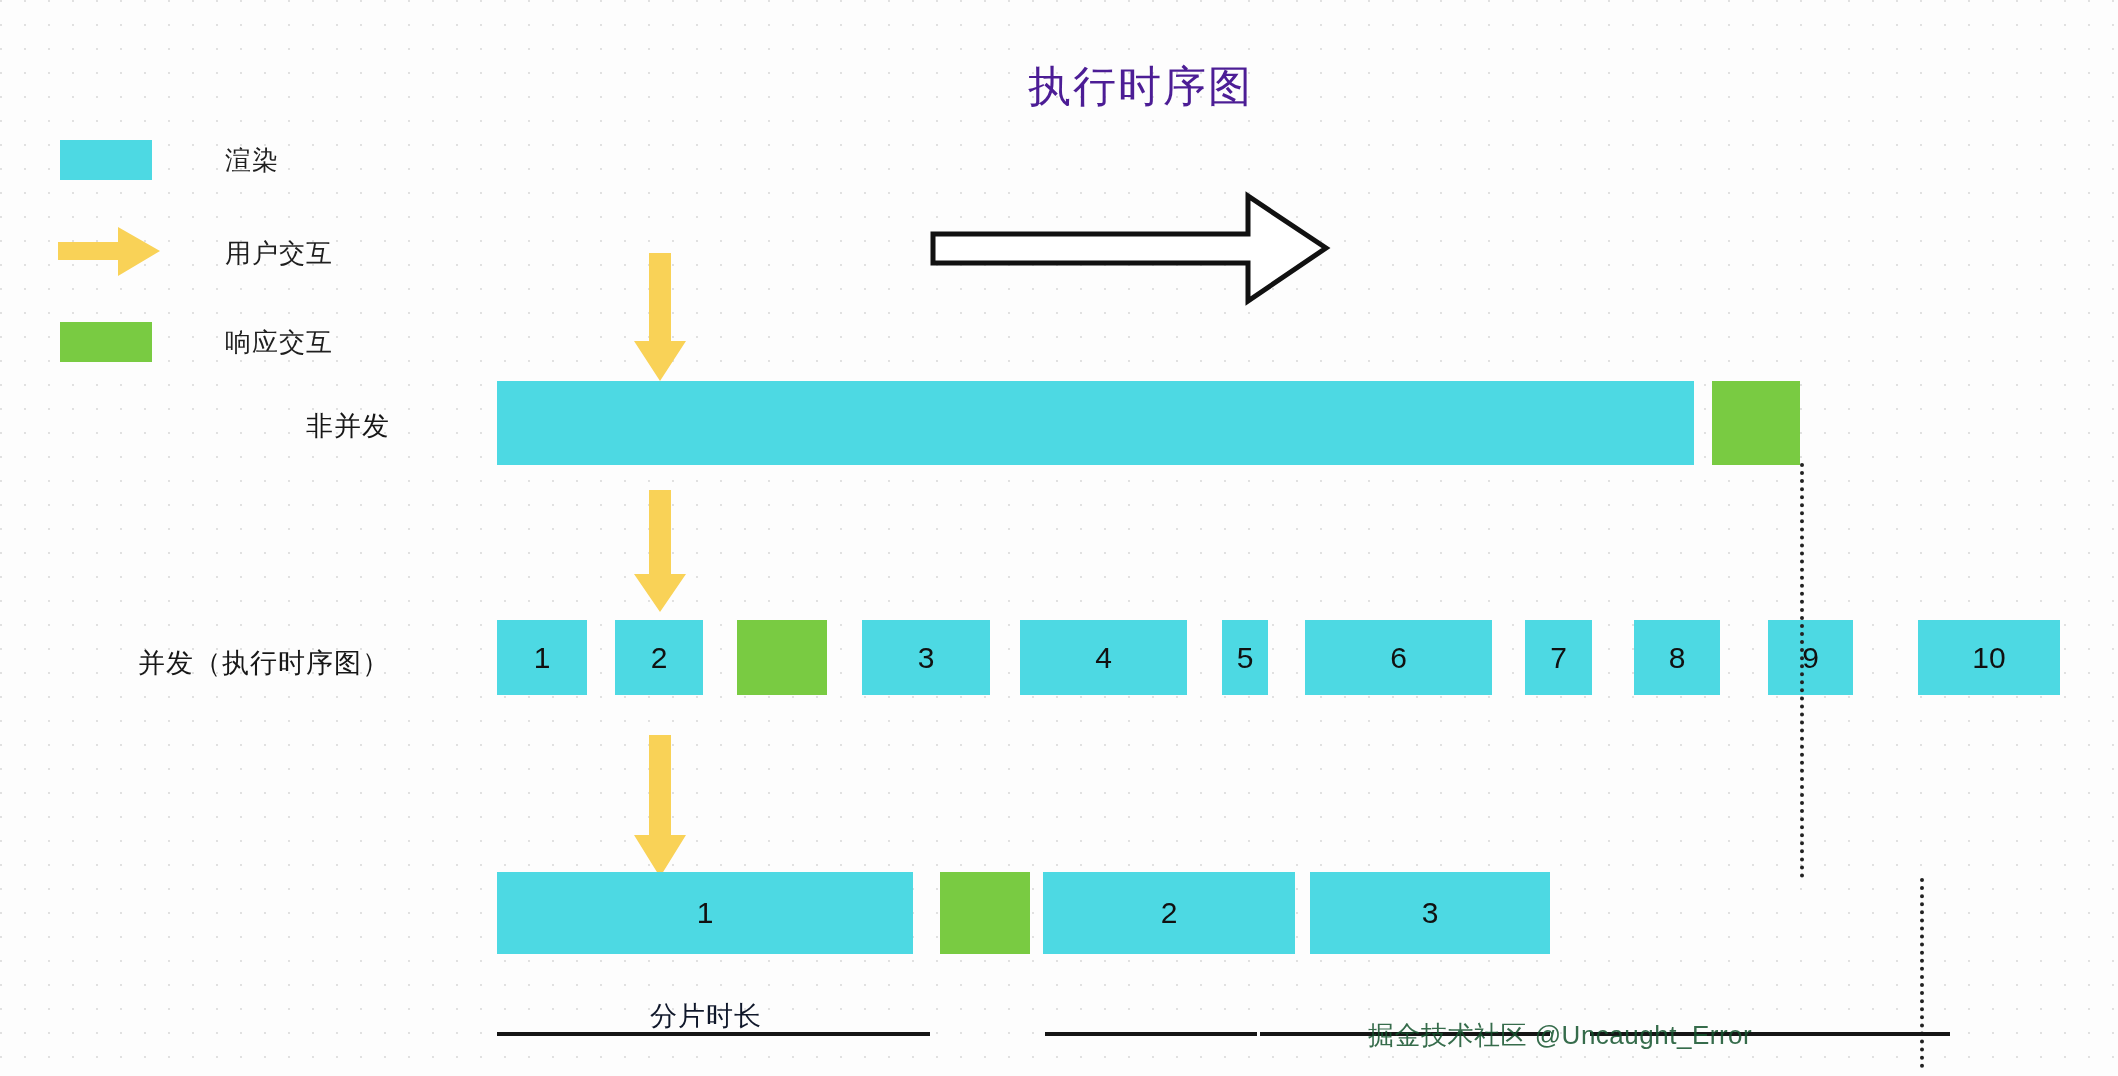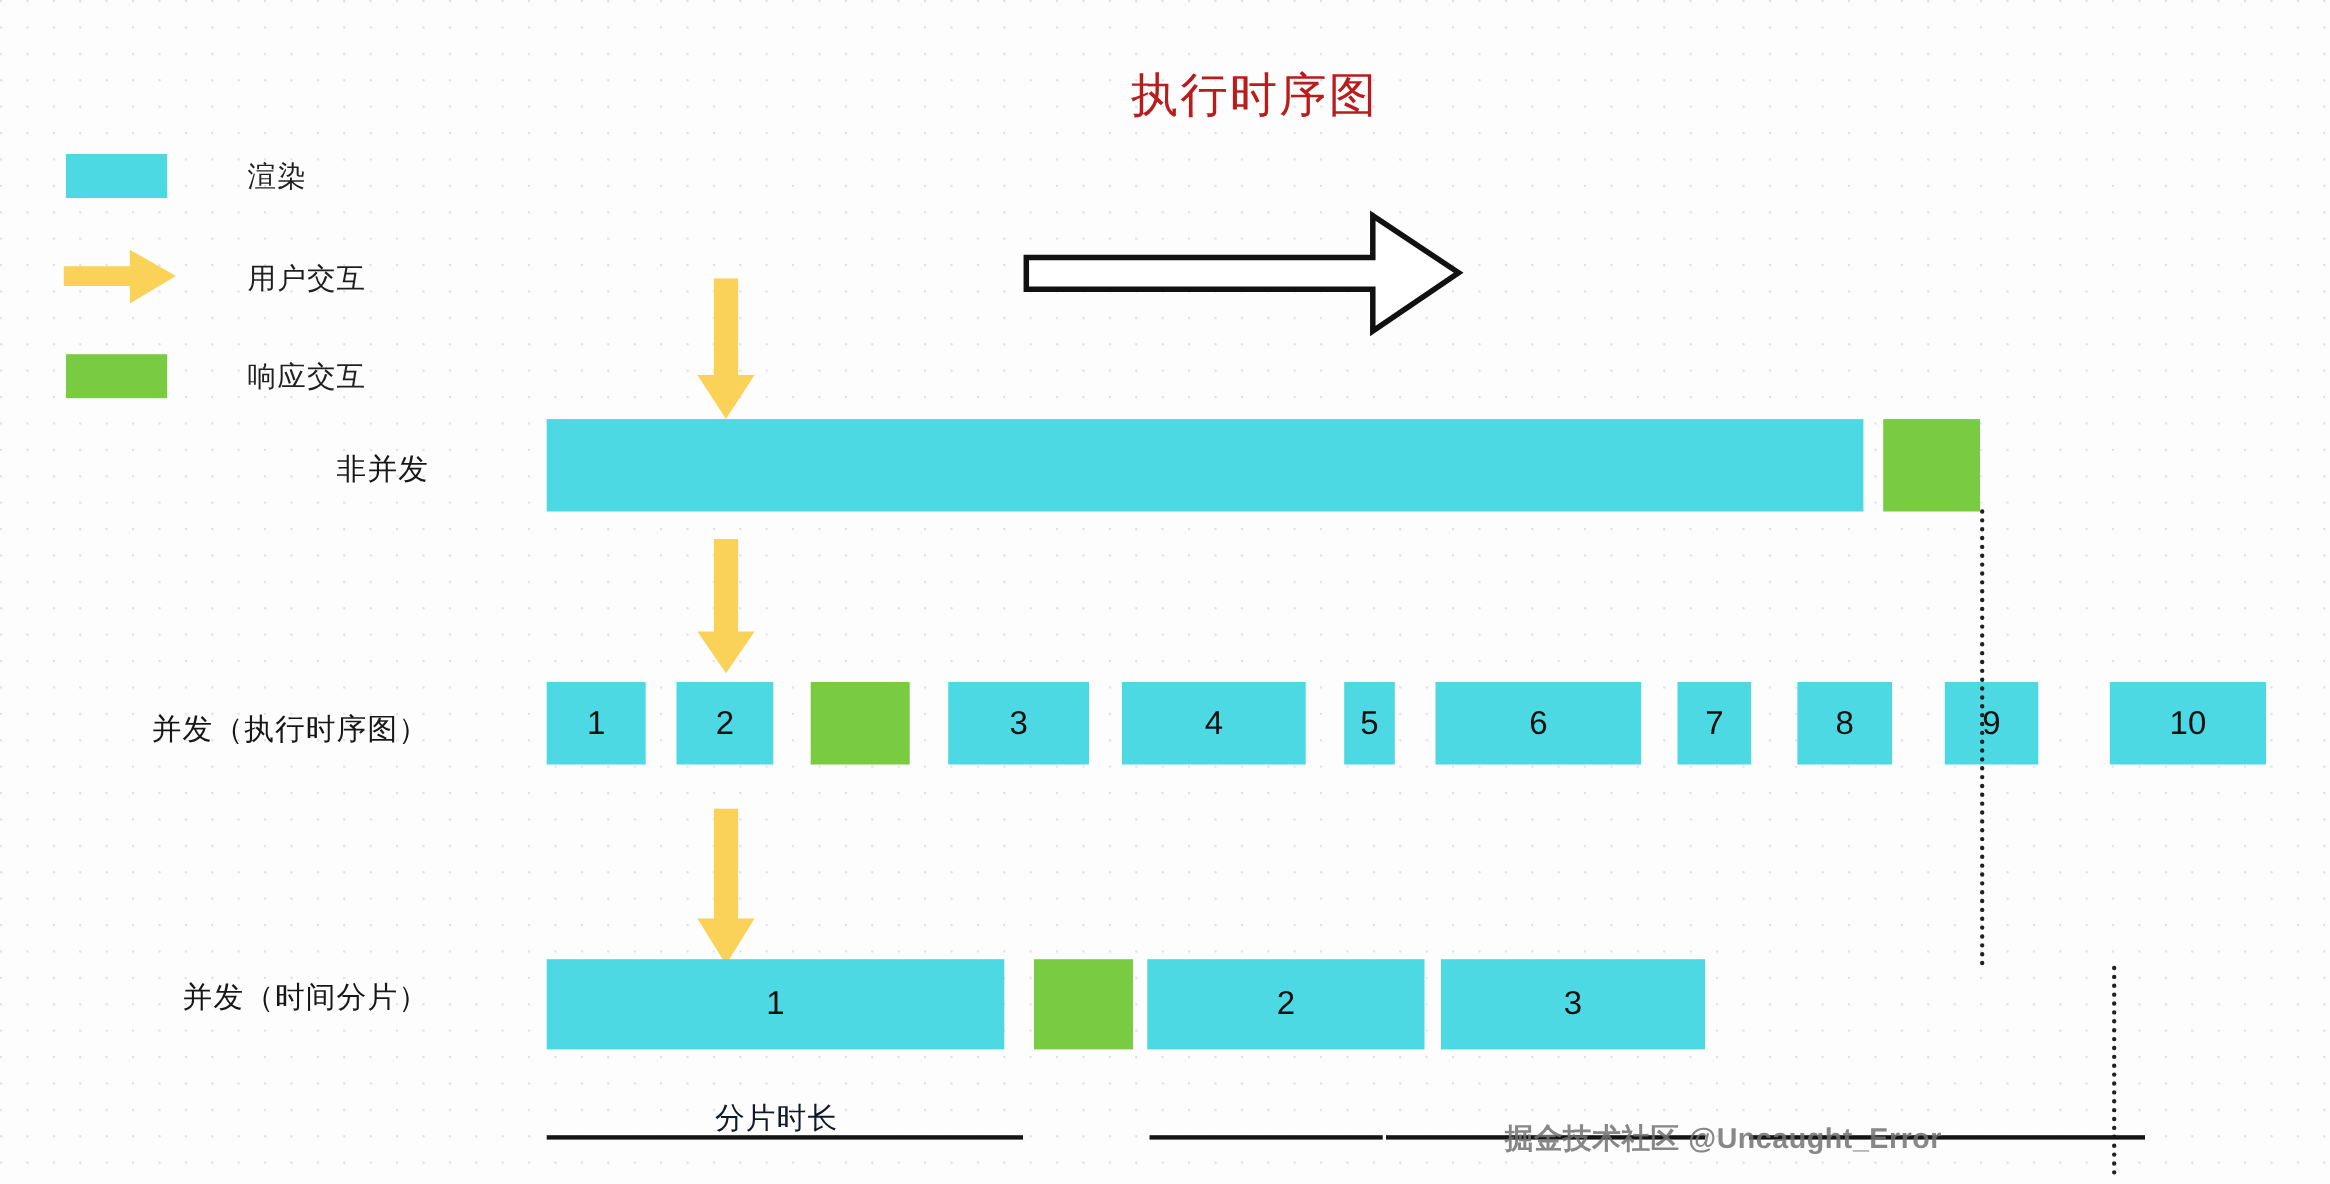--- a/index.html
+++ b/index.html
@@ -24,21 +24,21 @@
     height: 1076px;
   }
 
   .abs { position: absolute; }
 
   
   #chart-title {
     left: 1028px;
     top: 58px;
     font-size: 43px;
-    color: #b91c1c;
+    color: #4c1d95;
     letter-spacing: 2px;
     white-space: nowrap;
   }
 
   
   .legend-swatch {
     width: 92px;
     height: 40px;
   }
   .legend-label {
@@ -86,25 +86,24 @@
   #slice-duration-label {
     font-size: 27px;
     color: #0f172a;
     white-space: nowrap;
     letter-spacing: 1px;
   }
 
   
   #watermark {
     font-size: 26px;
-    color: #737373;
+    color: #14532d;
     white-space: nowrap;
     letter-spacing: 0.5px;
     opacity: 0.85;
-    font-weight: bold;
   }
 
   
   #timeline-arrow { left: 930px; top: 190px; }
 </style>
 </head>
 <body>
 
 <div id="canvas">
 
@@ -169,21 +168,20 @@
   <div class="abs bar green" style="left:737px; top:620px; width:90px; height:75px;"></div>
   <div class="abs bar cyan" style="left:862px; top:620px; width:128px; height:75px;">3</div>
   <div class="abs bar cyan" style="left:1020px; top:620px; width:167px; height:75px;">4</div>
   <div class="abs bar cyan" style="left:1222px; top:620px; width:46px; height:75px;">5</div>
   <div class="abs bar cyan" style="left:1305px; top:620px; width:187px; height:75px;">6</div>
   <div class="abs bar cyan" style="left:1525px; top:620px; width:67px; height:75px;">7</div>
   <div class="abs bar cyan" style="left:1634px; top:620px; width:86px; height:75px;">8</div>
   <div class="abs bar cyan" style="left:1768px; top:620px; width:85px; height:75px;">9</div>
   <div class="abs bar cyan" style="left:1918px; top:620px; width:142px; height:75px;">10</div>
 
-  <div class="abs row-label" style="left:70px; top:888px; width:320px;">并发（时间分片）</div>
 
   <div class="abs bar cyan" style="left:497px; top:872px; width:416px; height:82px;">1</div>
   <div class="abs bar green" style="left:940px; top:872px; width:90px; height:82px;"></div>
   <div class="abs bar cyan" style="left:1043px; top:872px; width:252px; height:82px;">2</div>
   <div class="abs bar cyan" style="left:1310px; top:872px; width:240px; height:82px;">3</div>
 
   <div class="abs vguide" style="left:1800px; top:463px; height:415px;"></div>
   <div class="abs vguide" style="left:1920px; top:878px; height:190px;"></div>
 
   <div class="abs" id="slice-duration-label" style="left:650px; top:998px;">分片时长</div>

